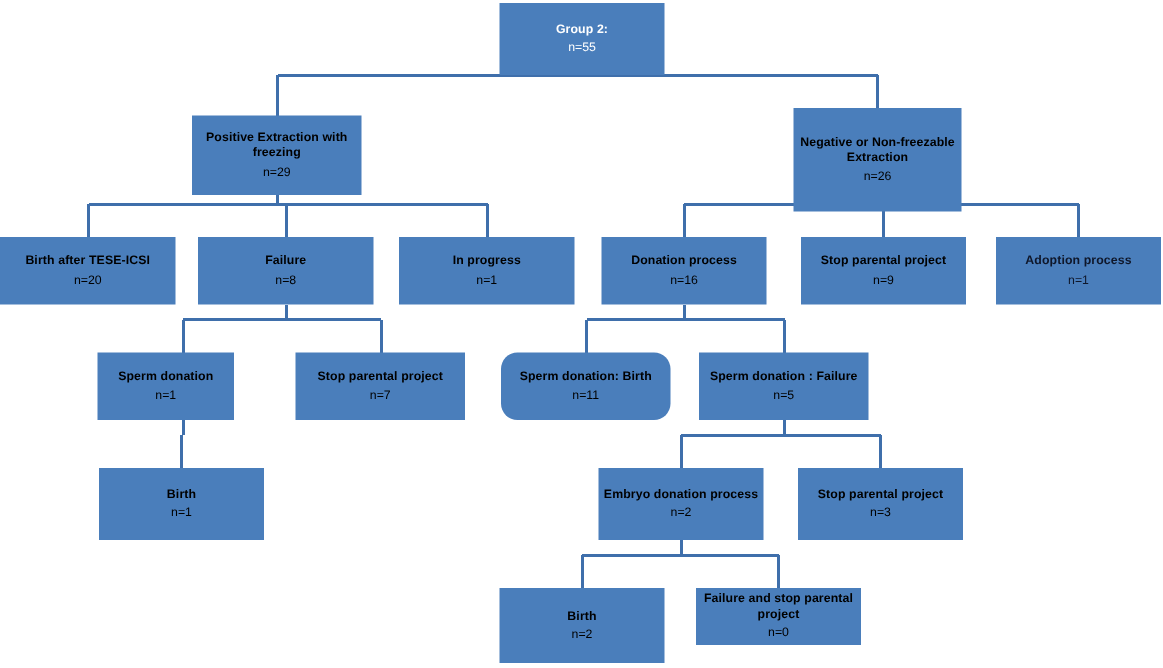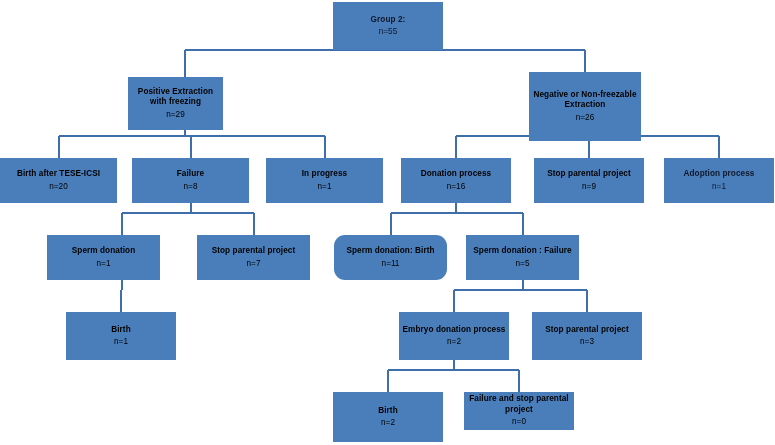--- a/index.html
+++ b/index.html
@@ -80,25 +80,25 @@
       <line x1="523" y1="280" x2="523" y2="290" stroke="#3f6fab" stroke-width="2" shape-rendering="crispEdges"></line>
       <line x1="454" y1="290" x2="587" y2="290" stroke="#3f6fab" stroke-width="2" shape-rendering="crispEdges"></line>
       <line x1="454" y1="290" x2="454" y2="312" stroke="#3f6fab" stroke-width="2" shape-rendering="crispEdges"></line>
       <line x1="587" y1="290" x2="587" y2="312" stroke="#3f6fab" stroke-width="2" shape-rendering="crispEdges"></line>
       <line x1="454" y1="360" x2="454" y2="370" stroke="#3f6fab" stroke-width="2" shape-rendering="crispEdges"></line>
       <line x1="388" y1="370" x2="519" y2="370" stroke="#3f6fab" stroke-width="2" shape-rendering="crispEdges"></line>
       <line x1="388" y1="370" x2="388" y2="392" stroke="#3f6fab" stroke-width="2" shape-rendering="crispEdges"></line>
       <line x1="519" y1="370" x2="519" y2="392" stroke="#3f6fab" stroke-width="2" shape-rendering="crispEdges"></line>
     </svg>
   <div id="nodes">
-      <div class="node" style="left: 333px; top: 2px; width: 110px; height: 48px; background: rgb(74, 126, 187); color: #0f172a;">
+      <div class="node" style="left: 333px; top: 2px; width: 110px; height: 48px; background: rgb(74, 126, 187); color: #ffffff;">
         <div class="title">Group 2:</div>
         <div class="count">n=55</div>
       </div>
-      <div class="node" style="left: 128px; top: 77px; width: 95px; height: 53px; background: rgb(74, 126, 187); color: rgb(0, 0, 0);">
+      <div class="node" style="left: 128px; top: 77px; width: 113px; height: 53px; background: rgb(74, 126, 187); color: rgb(0, 0, 0);">
         <div class="title">Positive Extraction with freezing</div>
         <div class="count">n=29</div>
       </div>
       <div class="node" style="left: 529px; top: 72px; width: 112px; height: 69px; background: rgb(74, 126, 187); color: rgb(0, 0, 0);">
         <div class="title">Negative or Non-freezable Extraction</div>
         <div class="count">n=26</div>
       </div>
       <div class="node" style="left: 0px; top: 158px; width: 117px; height: 45px; background: rgb(74, 126, 187); color: rgb(0, 0, 0);">
         <div class="title">Birth after TESE-ICSI</div>
         <div class="count">n=20</div>
@@ -116,21 +116,21 @@
         <div class="count">n=16</div>
       </div>
       <div class="node" style="left: 534px; top: 158px; width: 110px; height: 45px; background: rgb(74, 126, 187); color: rgb(0, 0, 0);">
         <div class="title">Stop parental project</div>
         <div class="count">n=9</div>
       </div>
       <div class="node" style="left: 664px; top: 158px; width: 110px; height: 45px; background: rgb(74, 126, 187); color: #0f172a;">
         <div class="title">Adoption process</div>
         <div class="count">n=1</div>
       </div>
-      <div class="node" style="left: 47px; top: 235px; width: 113px; height: 45px; background: rgb(74, 126, 187); color: rgb(0, 0, 0); text-align: right;">
+      <div class="node" style="left: 65px; top: 235px; width: 91px; height: 45px; background: rgb(74, 126, 187); color: rgb(0, 0, 0); text-align: right;">
         <div class="title">Sperm donation</div>
         <div class="count">n=1</div>
       </div>
       <div class="node" style="left: 197px; top: 235px; width: 113px; height: 45px; background: rgb(74, 126, 187); color: rgb(0, 0, 0);">
         <div class="title">Stop parental project</div>
         <div class="count">n=7</div>
       </div>
       <div class="node" style="left: 334px; top: 235px; width: 113px; height: 45px; background: rgb(74, 126, 187); color: rgb(0, 0, 0); border-radius: 11px;">
         <div class="title">Sperm donation: Birth</div>
         <div class="count">n=11</div>

